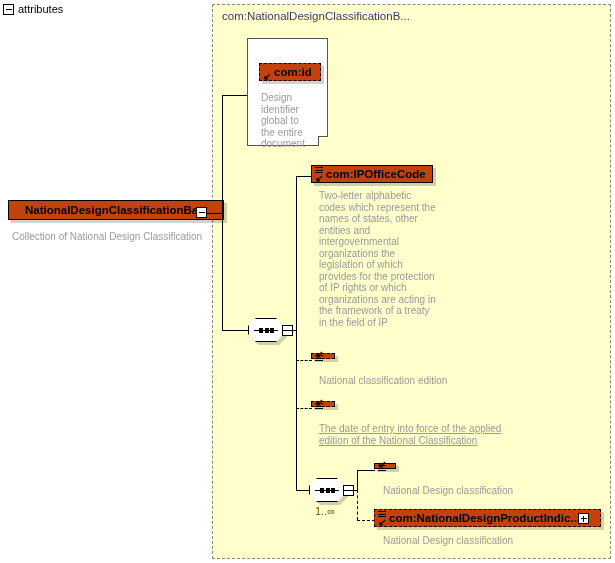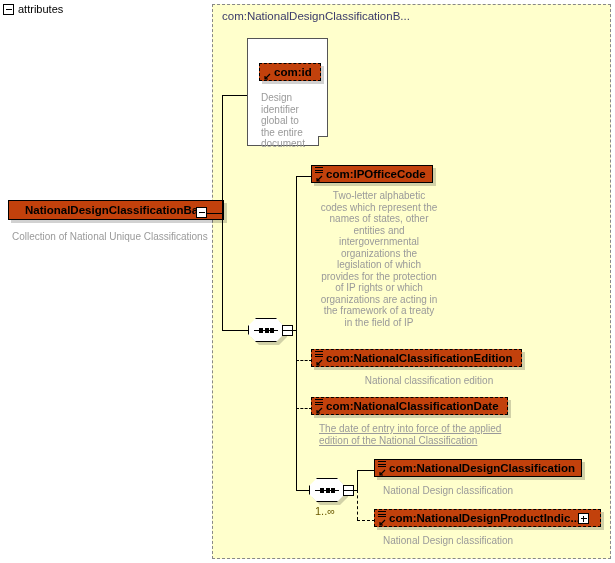--- a/index.html
+++ b/index.html
@@ -250,21 +250,21 @@
 
 <div id="type-panel"></div>
 <div id="type-panel-title">com:NationalDesignClassificationB...</div>
 
 <div id="root-box" class="node">
   <div class="node-box">
     <span>NationalDesignClassificationBag</span>
   </div>
 </div>
 <div class="expander" id="root-expander"></div>
-<div id="root-desc" class="node-desc">Collection of National Unique Classifications</div>
+<div id="root-desc" class="node-desc">Collection of National Design Classification</div>
 
 <div class="line-h" style="left:207px; top:212.5px; width:16px;"></div>
 <div class="line-v" style="left:222px; top:95px; height:236px;"></div>
 
 <div class="line-h" style="left:222px; top:95px; width:26px;"></div>
 
 <div class="line-h" style="left:222px; top:330px; width:26px;"></div>
 
 <div id="attributes-box">
   <div class="fold"></div>
@@ -306,54 +306,52 @@
         <i></i>
       </span>
     <span class="arrow-glyph">
       <svg width="8" height="8" viewBox="0 0 8 8">
           <path d="M7 1 L2 6 M2 3 L2 6 L5 6" stroke="#000" stroke-width="1.2" fill="none"></path>
         </svg>
     </span>
     <span>com:IPOfficeCode</span>
   </div>
 </div>
-<div class="node-desc" style="position:absolute; left:319px; top:190px; width:120px;text-align:center;">Two-letter alphabetic codes which represent the names of states, other entities and intergovernmental organizations the legislation of which provides for the protection of IP rights or which organizations are acting in the framework of a treaty in the field of IP</div>
+<div class="node-desc" style="position:absolute; left:319px; top:190px; width:120px;">Two-letter alphabetic codes which represent the names of states, other entities and intergovernmental organizations the legislation of which provides for the protection of IP rights or which organizations are acting in the framework of a treaty in the field of IP</div>
 
 <div class="dline-h" style="left:296px; top:360px; width:16px;"></div>
 <div class="node" style="left:311px; top:349px;">
   <div class="node-box optional" style="padding:2px 8px 2px 14px;">
     <span class="elem-glyph">
         <i></i>
         <i></i>
         <i></i>
       </span>
     <span class="arrow-glyph">
       <svg width="8" height="8" viewBox="0 0 8 8">
           <path d="M7 1 L2 6 M2 3 L2 6 L5 6" stroke="#000" stroke-width="1.2" fill="none"></path>
         </svg>
     </span>
-    <span>com:NationalClassificationEdition</span>
-  </div>
-</div>
-<div class="node-desc" style="position:absolute; left:319px; top:375px; width:220px;text-align:center;">National classification edition</div>
+  </div>
+</div>
+<div class="node-desc" style="position:absolute; left:319px; top:375px; width:220px;">National classification edition</div>
 
 <div class="dline-h" style="left:296px; top:408px; width:16px;"></div>
 <div class="node" style="left:311px; top:397px;">
   <div class="node-box optional" style="padding:2px 8px 2px 14px;">
     <span class="elem-glyph">
         <i></i>
         <i></i>
         <i></i>
       </span>
     <span class="arrow-glyph">
       <svg width="8" height="8" viewBox="0 0 8 8">
           <path d="M7 1 L2 6 M2 3 L2 6 L5 6" stroke="#000" stroke-width="1.2" fill="none"></path>
         </svg>
     </span>
-    <span>com:NationalClassificationDate</span>
   </div>
 </div>
 <div class="node-desc" style="position:absolute; left:319px; top:423px; width:210px;text-decoration:underline;">The date of entry into force of the applied edition of the National Classification</div>
 
 <div class="line-h" style="left:296px; top:490px; width:14px;"></div>
 
 <div class="sequence" style="left:309px; top:478px;">
   <div class="seq-shadow"></div>
   <div class="seq-oct"></div>
   <div class="seq-bar"></div>
@@ -374,21 +372,20 @@
     <span class="elem-glyph">
         <i></i>
         <i></i>
         <i></i>
       </span>
     <span class="arrow-glyph">
       <svg width="8" height="8" viewBox="0 0 8 8">
           <path d="M7 1 L2 6 M2 3 L2 6 L5 6" stroke="#000" stroke-width="1.2" fill="none"></path>
         </svg>
     </span>
-    <span>com:NationalDesignClassification</span>
   </div>
 </div>
 <div class="node-desc" style="position:absolute; left:383px; top:485px; width:220px;">National Design classification</div>
 
 <div class="dline-h" style="left:357px; top:520px; width:18px;"></div>
 <div class="node" style="left:374px; top:509px;">
   <div class="node-box optional" style="padding:2px 20px 2px 14px;">
     <span class="elem-glyph">
         <i></i>
         <i></i>

